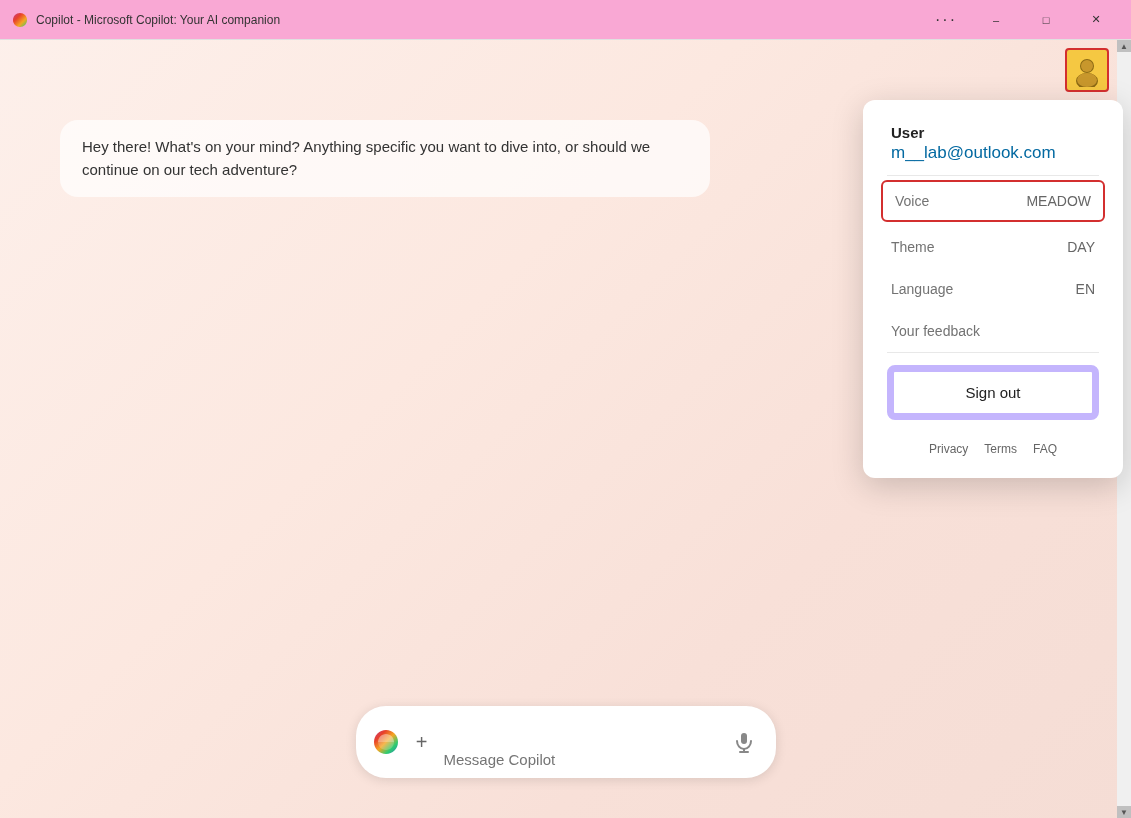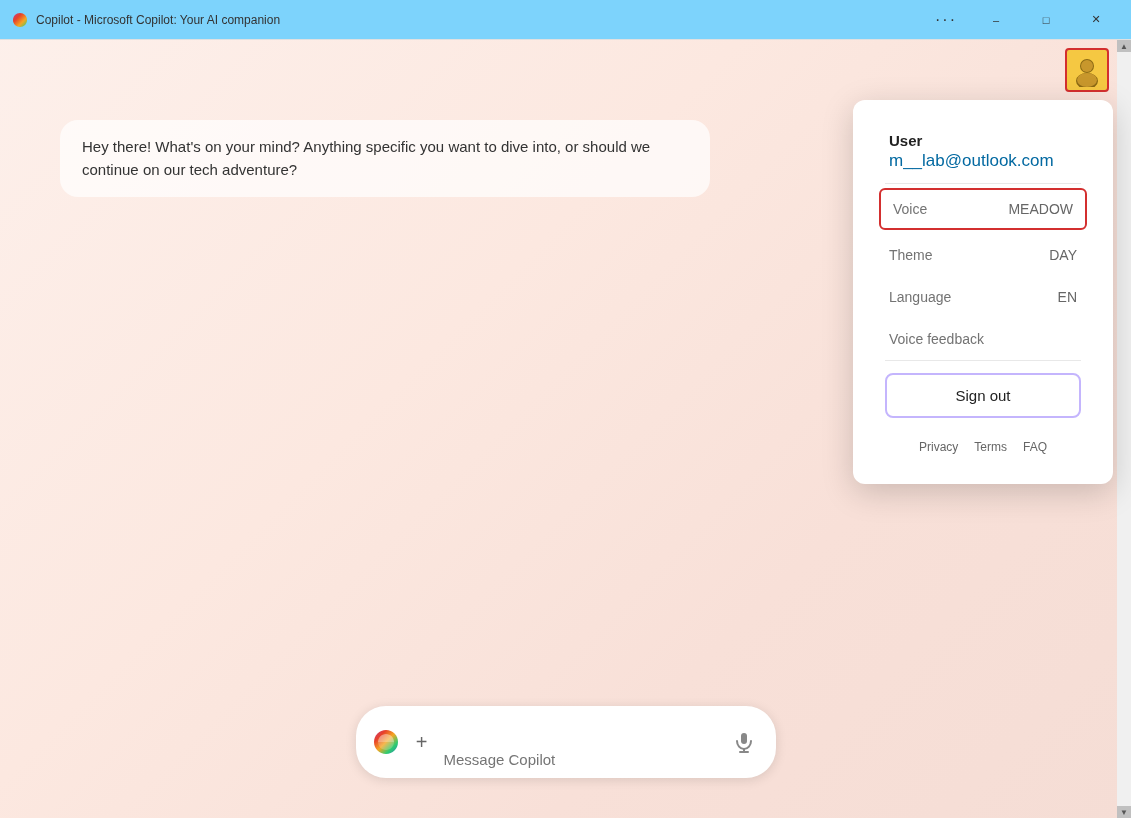--- a/index.html
+++ b/index.html
@@ -9,21 +9,21 @@
       height: 818px;
       overflow: hidden;
       font-family: 'Segoe UI', Arial, sans-serif;
       background: linear-gradient(135deg, #fdf0eb 0%, #fce8e0 40%, #f8e0d8 70%, #f5ddd5 100%);
       position: relative;
     }
 
     
     .title-bar {
       height: 40px;
-      background: #7dd3fc;
+      background: #f9a8d4;
       display: flex;
       align-items: center;
       padding: 0 12px;
       position: relative;
       z-index: 10;
       border-bottom: 1px solid #e0e0e0;
     }
 
     .title-bar-icon {
       width: 16px;
@@ -231,28 +231,28 @@
       background: #f5c842;
       display: flex;
       align-items: center;
       justify-content: center;
     }
 
     
     .dropdown-menu {
       position: absolute;
       top: 60px;
-      right: 18px;
+      right: 8px;
       width: 260px;
       background: white;
       border-radius: 12px;
       box-shadow: 0 8px 32px rgba(0,0,0,0.18);
       z-index: 30;
       overflow: hidden;
-      padding: 16px;
+      padding: 8px;
     }
 
     .menu-header {
       padding: 16px 20px 12px 20px;
     }
 
     .menu-username {
       font-size: 15px;
       font-weight: 600;
       color: #222;
@@ -298,21 +298,21 @@
       color: #737373;
     }
 
     .sign-out-section {
       padding: 12px 16px;
     }
 
     .sign-out-btn {
       width: 100%;
       padding: 12px;
-      border: 2px solid #c4b5fd;
+      border: 7px solid #c4b5fd;
       border-radius: 8px;
       background: white;
       cursor: pointer;
       font-size: 15px;
       color: #222;
       font-family: 'Segoe UI', Arial, sans-serif;
     }
 
     .menu-footer {
       display: flex;
@@ -399,21 +399,21 @@
       <span class="menu-item-label">Theme</span>
       <span class="menu-item-value">DAY</span>
     </div>
 
     <div class="menu-item">
       <span class="menu-item-label">Language</span>
       <span class="menu-item-value">EN</span>
     </div>
 
     <div class="menu-item">
-      <span class="menu-item-label">Voice feedback</span>
+      <span class="menu-item-label">Your feedback</span>
     </div>
 
 
     <div class="menu-divider"></div>
 
     <div class="sign-out-section">
       <button class="sign-out-btn">Sign out</button>
     </div>
 
     <div class="menu-footer">

